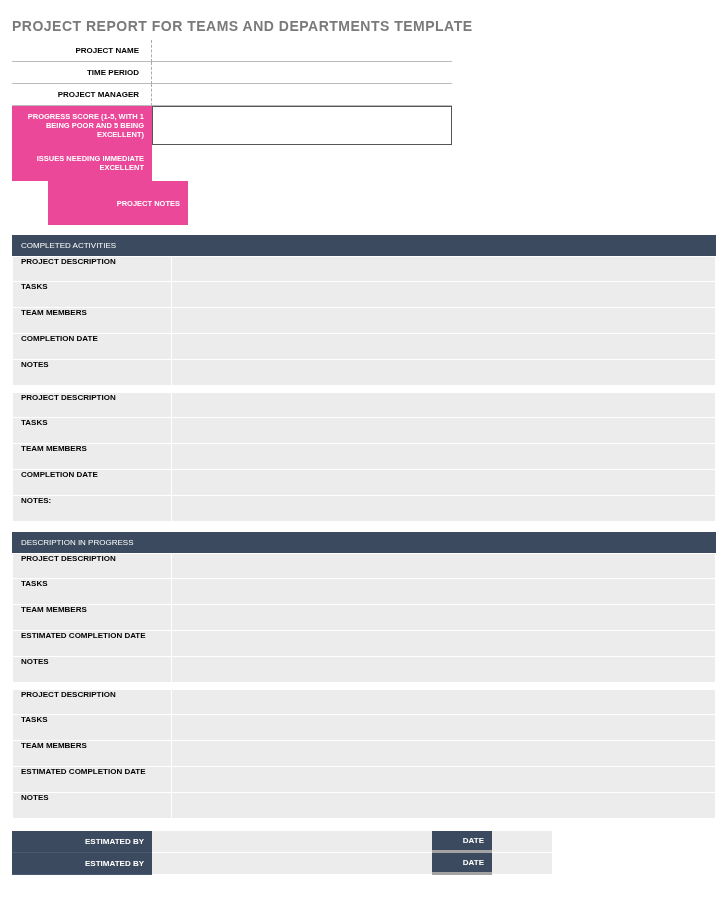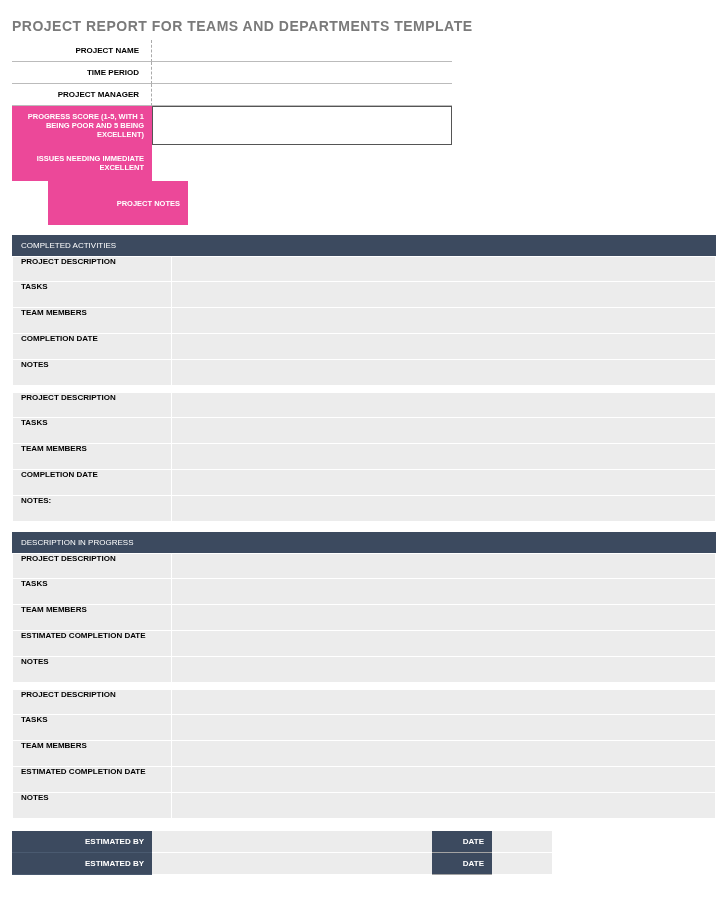--- a/index.html
+++ b/index.html
@@ -23,21 +23,21 @@
 .brow{display:flex;min-height:26px;}
 .blbl{width:160px;background:#ececec;border:1px solid #fff;border-top:none;font-size:8px;font-weight:bold;padding:0 8px 6px 8px;}
 .bval{flex:1;background:#ececec;border:1px solid #fff;border-top:none;border-left:none;}
 .blk .brow:first-child .blbl,.blk .brow:first-child .bval{border-top:1px solid #fff;}
 
 .ftr{margin-top:12px;}
 .frow{display:flex;height:22px;}
 .flbl{width:140px;background:#3c4a5f;color:#fff;font-size:8px;font-weight:bold;text-align:right;padding-right:8px;display:flex;align-items:center;justify-content:flex-end;border-bottom:1px solid #4a5a70;}
 .fval{background:#ececec;flex:1;border-bottom:1px solid #fff;}
 .fval.narrow{flex:none;width:280px;}
-.fdate-lbl{width:60px;background:#3c4a5f;color:#fff;font-size:8px;font-weight:bold;text-align:right;padding-right:8px;display:flex;align-items:center;justify-content:flex-end;border-bottom:1px solid #a3a3a3;padding-left:39px;}
+.fdate-lbl{width:60px;background:#3c4a5f;color:#fff;font-size:8px;font-weight:bold;text-align:right;padding-right:8px;display:flex;align-items:center;justify-content:flex-end;border-bottom:3px solid #a3a3a3;padding-left:39px;}
 .fdate-val{width:60px;background:#ececec;border-bottom:1px solid #fff;}
 </style>
 </head>
 <body>
 
 <div class="title">PROJECT REPORT FOR TEAMS AND DEPARTMENTS TEMPLATE</div>
 
 <div>
   <div class="hdr-row">
     <div class="hdr-lbl">PROJECT NAME</div>

